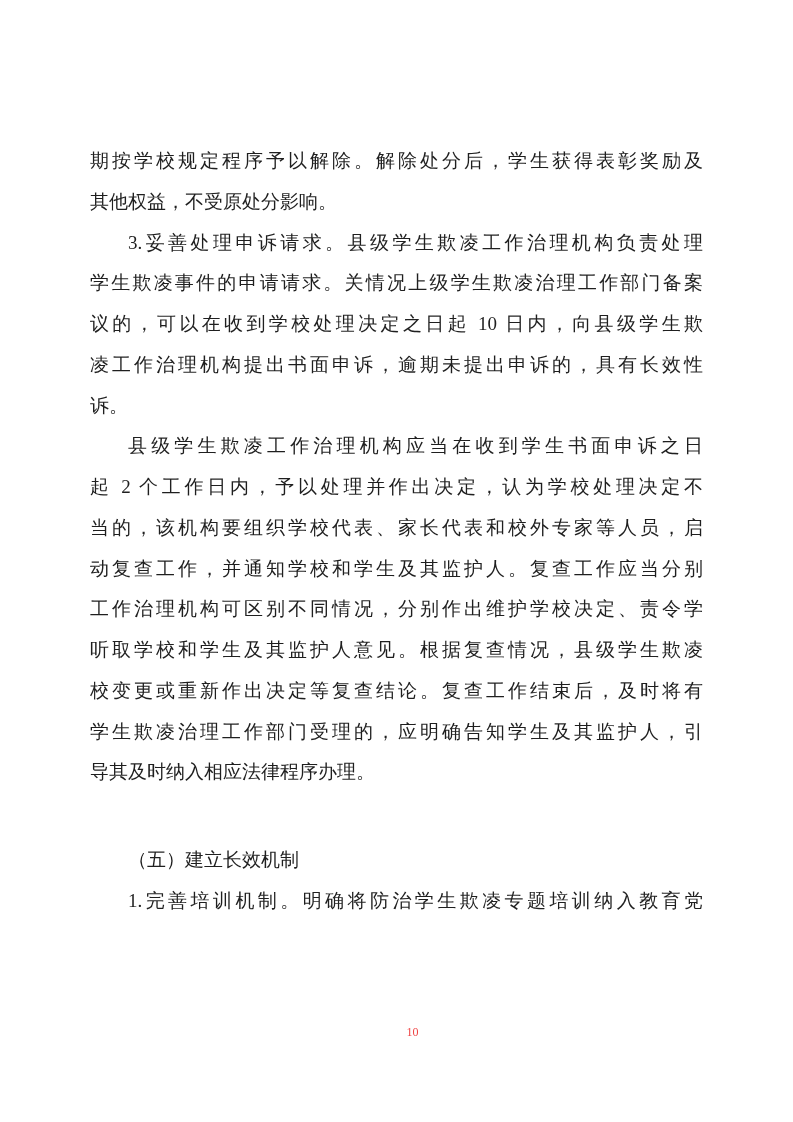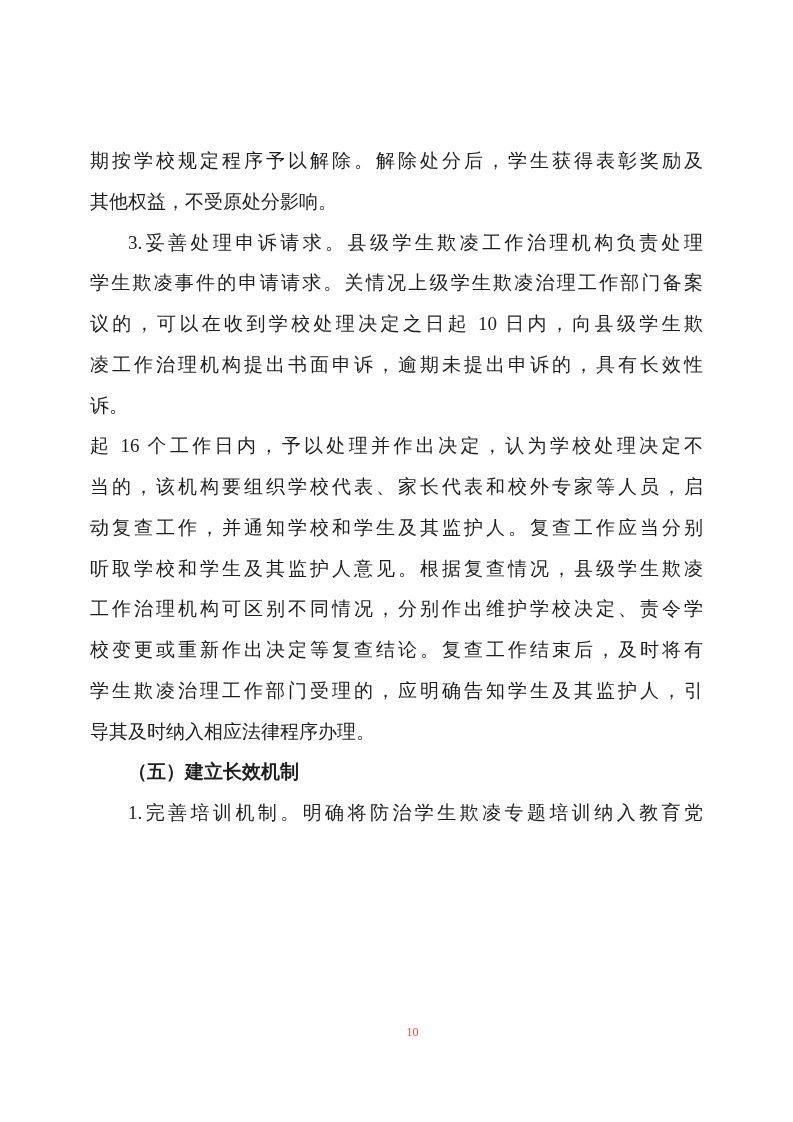--- a/index.html
+++ b/index.html
@@ -32,21 +32,22 @@
     white-space: nowrap;
   }
   .line.end {
     text-align-last: left;
   }
   .line.ind {
     text-indent: 2em;
   }
   .line.heading {
     
-    font-weight: bold;
+    font-weight: normal;
+    margin-top: 47px;
   }
   .pagenum {
     position: absolute;
     top: 1022px;
     left: 16px;
     width: 100%;
     text-align: center;
     font-size: 12px;
     line-height: 20px;
     color: #ef4444;
@@ -58,25 +59,26 @@
 
 <div class="page">
   <div class="textblock">
     <div class="line">期按学校规定程序予以解除。解除处分后，学生获得表彰奖励及</div>
     <div class="line end">其他权益，不受原处分影响。</div>
     <div class="line ind">3.妥善处理申诉请求。县级学生欺凌工作治理机构负责处理</div>
     <div class="line">学生欺凌事件的申请请求。关情况上级学生欺凌治理工作部门备案</div>
     <div class="line">议的，可以在收到学校处理决定之日起 10 日内，向县级学生欺</div>
     <div class="line">凌工作治理机构提出书面申诉，逾期未提出申诉的，具有长效性</div>
     <div class="line end">诉。</div>
-    <div class="line">起 16 个工作日内，予以处理并作出决定，认为学校处理决定不</div>
+    <div class="line ind">县级学生欺凌工作治理机构应当在收到学生书面申诉之日</div>
+    <div class="line">起 2 个工作日内，予以处理并作出决定，认为学校处理决定不</div>
     <div class="line">当的，该机构要组织学校代表、家长代表和校外专家等人员，启</div>
     <div class="line">动复查工作，并通知学校和学生及其监护人。复查工作应当分别</div>
+    <div class="line">工作治理机构可区别不同情况，分别作出维护学校决定、责令学</div>
     <div class="line">听取学校和学生及其监护人意见。根据复查情况，县级学生欺凌</div>
-    <div class="line">工作治理机构可区别不同情况，分别作出维护学校决定、责令学</div>
     <div class="line">校变更或重新作出决定等复查结论。复查工作结束后，及时将有</div>
     <div class="line">学生欺凌治理工作部门受理的，应明确告知学生及其监护人，引</div>
     <div class="line end">导其及时纳入相应法律程序办理。</div>
     <div class="line ind end heading">（五）建立长效机制</div>
     <div class="line ind">1.完善培训机制。明确将防治学生欺凌专题培训纳入教育党</div>
   </div>
   <div class="pagenum">10</div>
 </div>
 
 </body></html>

